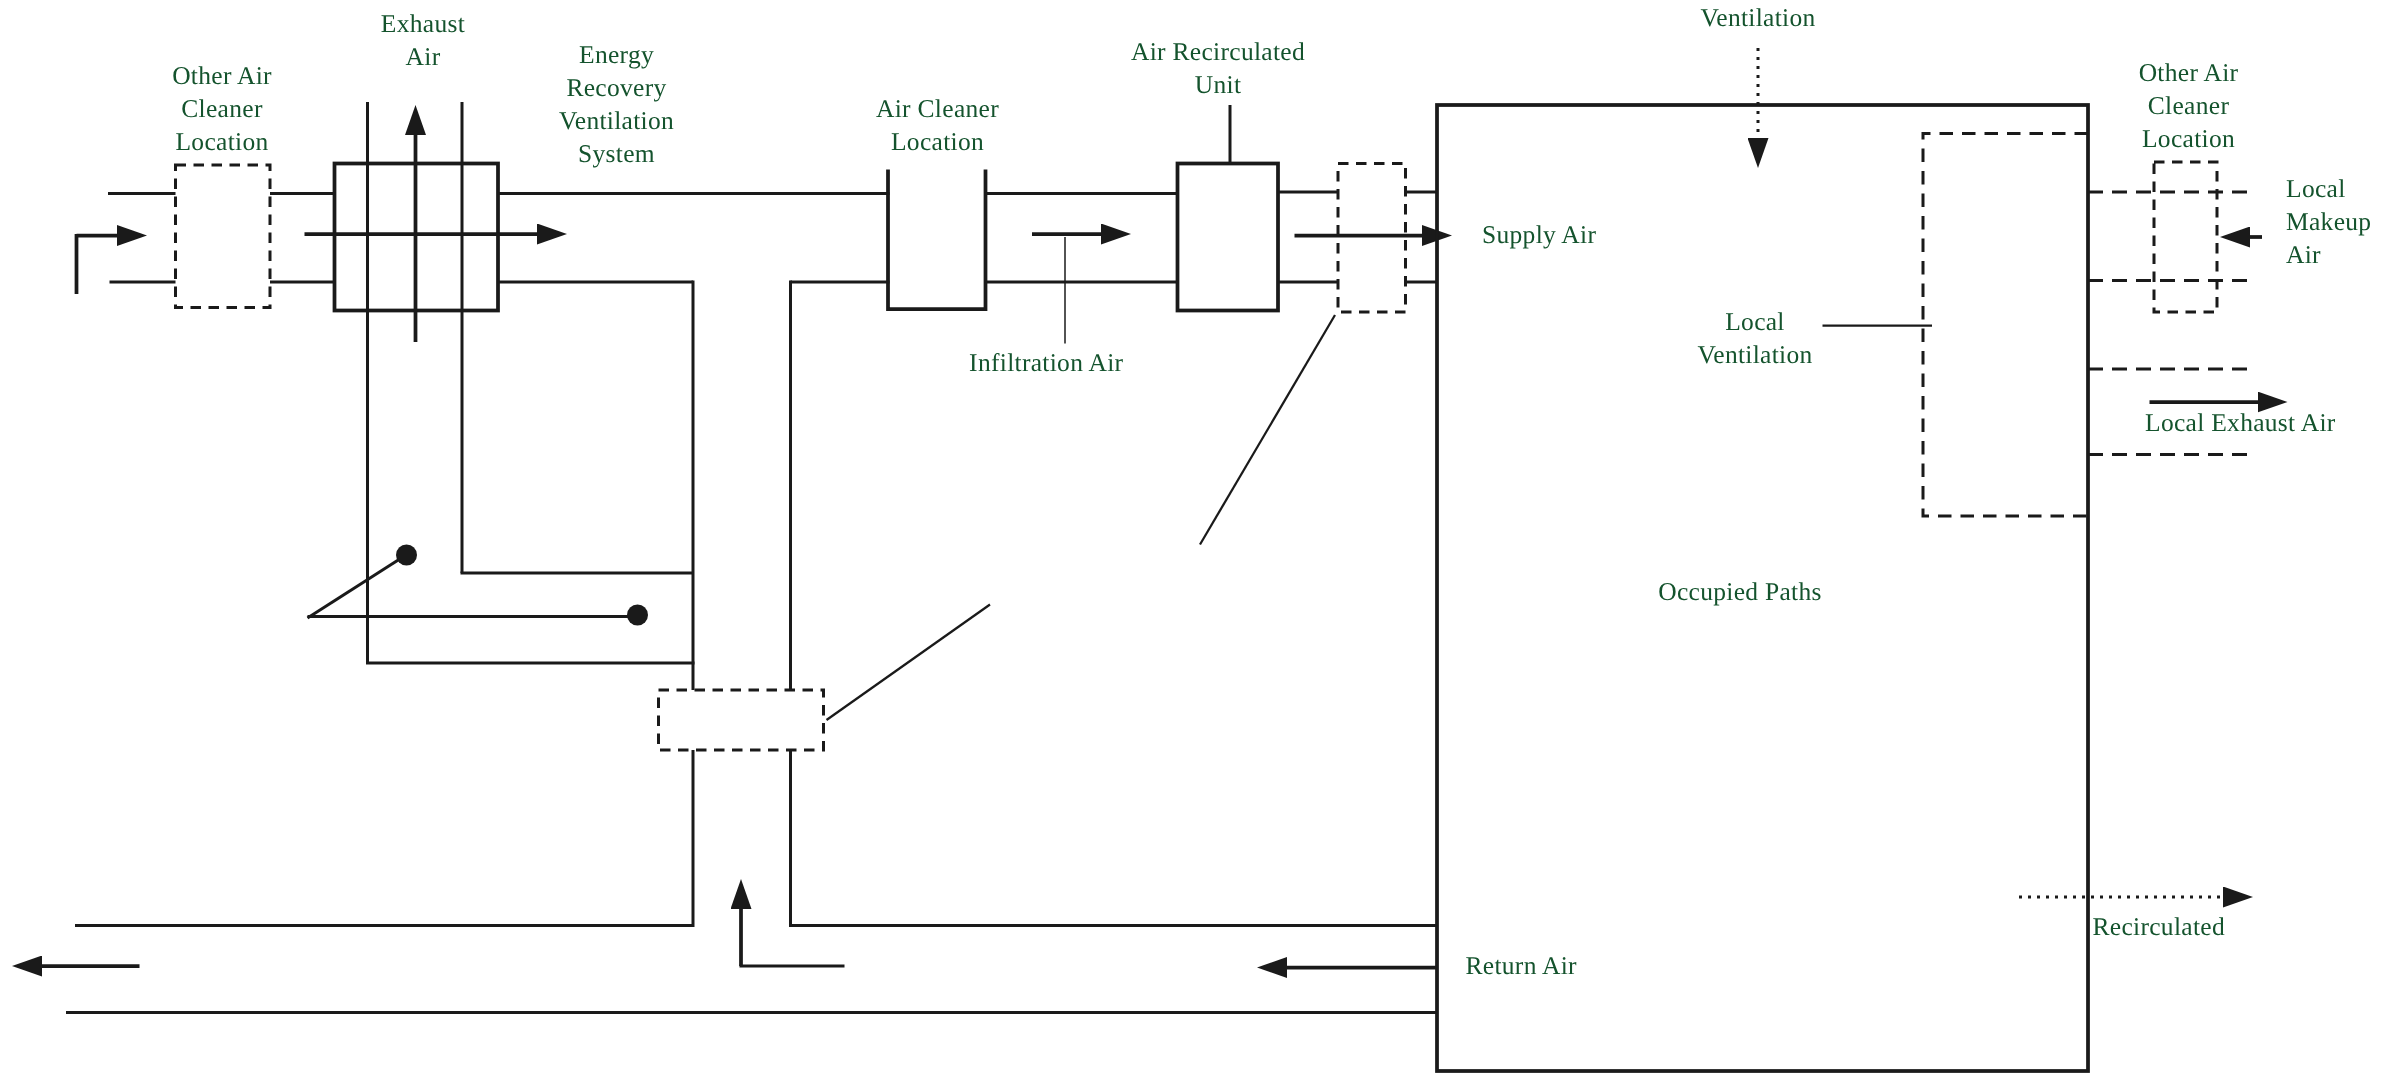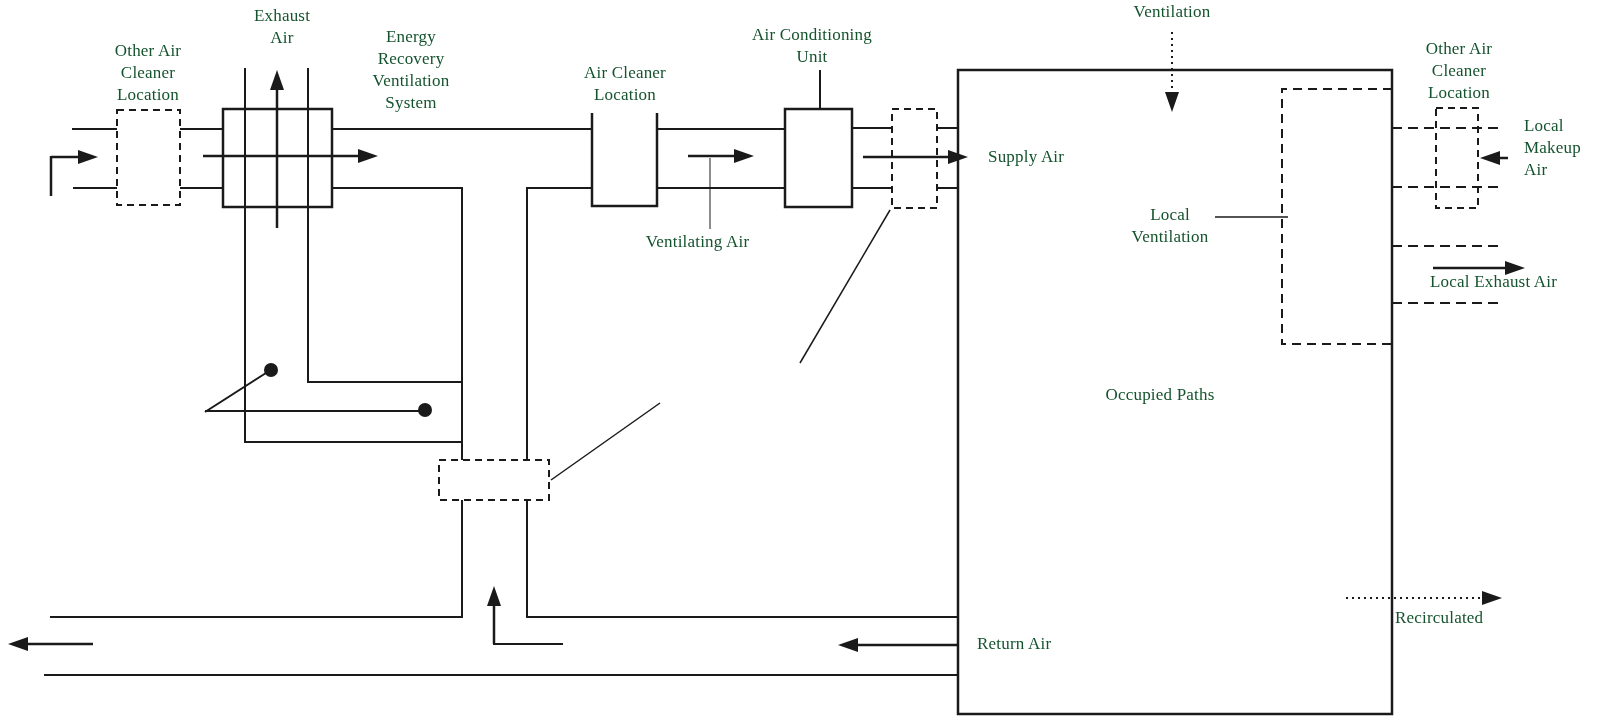--- a/index.html
+++ b/index.html
@@ -108,31 +108,31 @@
 Cleaner
 Location</div>
   <div class="lbl" style="left:222px;top:5px;width:120px">Exhaust
 Air</div>
   <div class="lbl" style="left:341px;top:26px;width:140px">Energy
 Recovery
 Ventilation
 System</div>
   <div class="lbl" style="left:555px;top:62px;width:140px">Air Cleaner
 Location</div>
-  <div class="lbl" style="left:730px;top:24px;width:164px">Air Conditioning
+  <div class="lbl" style="left:730px;top:24px;width:164px">Air Recirculated
 Unit</div>
   <div class="lbl" style="left:1102px;top:1px;width:140px">Ventilation</div>
   <div class="lbl" style="left:1399px;top:38px;width:120px">Other Air
 Cleaner
 Location</div>
   <div class="lbl ta-l" style="left:1524px;top:115px;width:80px">Local
 Makeup
 Air</div>
   <div class="lbl ta-l" style="left:1430px;top:271px;width:175px">Local Exhaust Air</div>
   <div class="lbl ta-l" style="left:988px;top:146px;width:120px">Supply Air</div>
   <div class="lbl" style="left:1100px;top:204px;width:140px">Local
 Ventilation</div>
   <div class="lbl" style="left:1080px;top:384px;width:160px">Occupied Paths</div>
-  <div class="lbl" style="left:625px;top:231px;width:145px">Ventilating Air</div>
+  <div class="lbl" style="left:625px;top:231px;width:145px">Infiltration Air</div>
   <div class="lbl ta-l" style="left:977px;top:633px;width:120px">Return Air</div>
   <div class="lbl ta-l" style="left:1395px;top:607px;width:120px">Recirculated</div>
 
 </div>
 
 </body></html>

